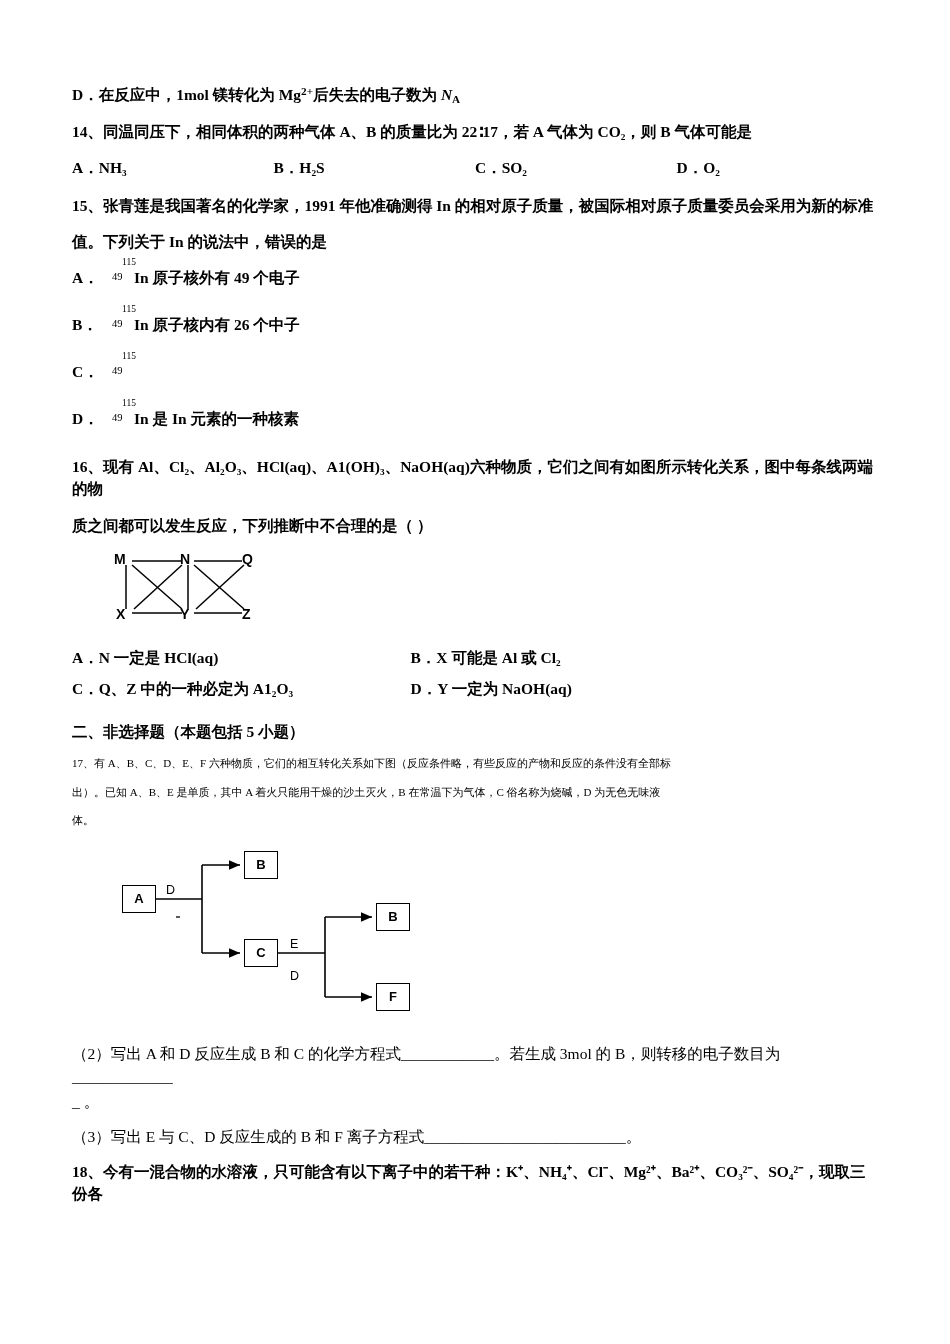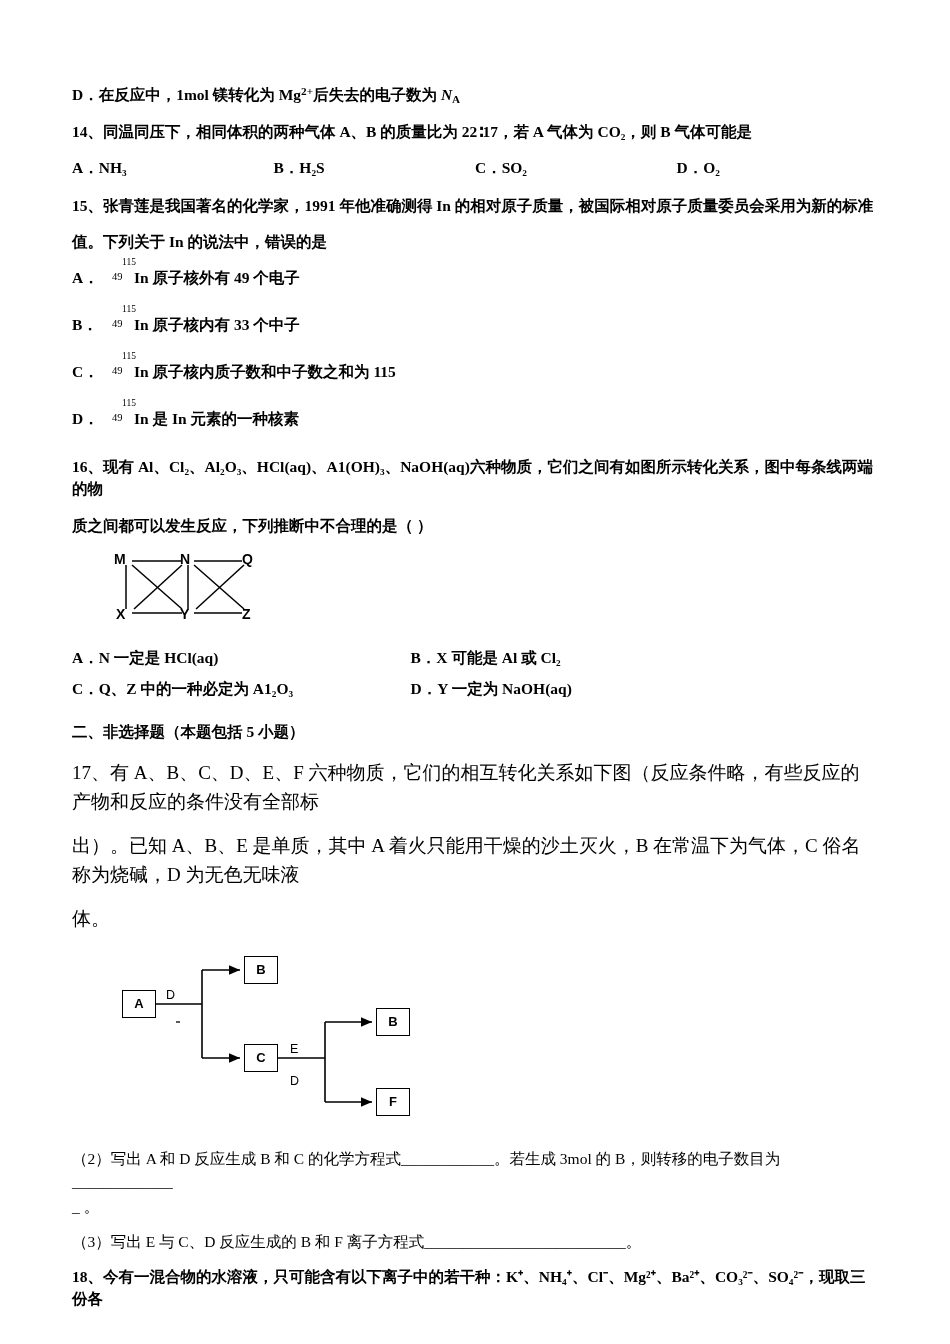--- a/index.html
+++ b/index.html
@@ -117,23 +117,23 @@
     font-size: 12.5px;
     font-family: "Liberation Sans", sans-serif;
   }
 
   .sec-title {
     font-size: 15.5px;
     font-weight: bold;
     margin: 0 0 12px 0;
   }
   .para {
-    font-size: 19px;
+    font-size: 11px;
     line-height: 1.5;
-    margin: 16px 0 12px 0;
+    margin: 4px 0 12px 0;
   }
   .q-sub {
     font-size: 15.5px;
     line-height: 1.5;
     margin: 0 0 12px 0;
   }
 </style>
 </head>
 <body>
 
@@ -162,30 +162,29 @@
     </span>
     <span>In 原子核外有 49 个电子</span>
   </div>
 
   <div class="iso-item">
     <span class="iso-label">B．</span>
     <span class="iso-nuc">
       <span class="mass">115</span>
       <span class="num">49</span>
     </span>
-    <span>In 原子核内有 33 个中子</span>
+    <span>In 原子核内有 26 个中子</span>
   </div>
 
   <div class="iso-item">
     <span class="iso-label">C．</span>
     <span class="iso-nuc">
       <span class="mass">115</span>
       <span class="num">49</span>
     </span>
-    <span>In 原子核内质子数和中子数之和为 115</span>
   </div>
 
   <div class="iso-item">
     <span class="iso-label">D．</span>
     <span class="iso-nuc">
       <span class="mass">115</span>
       <span class="num">49</span>
     </span>
     <span>In 是 In 元素的一种核素</span>
   </div>

